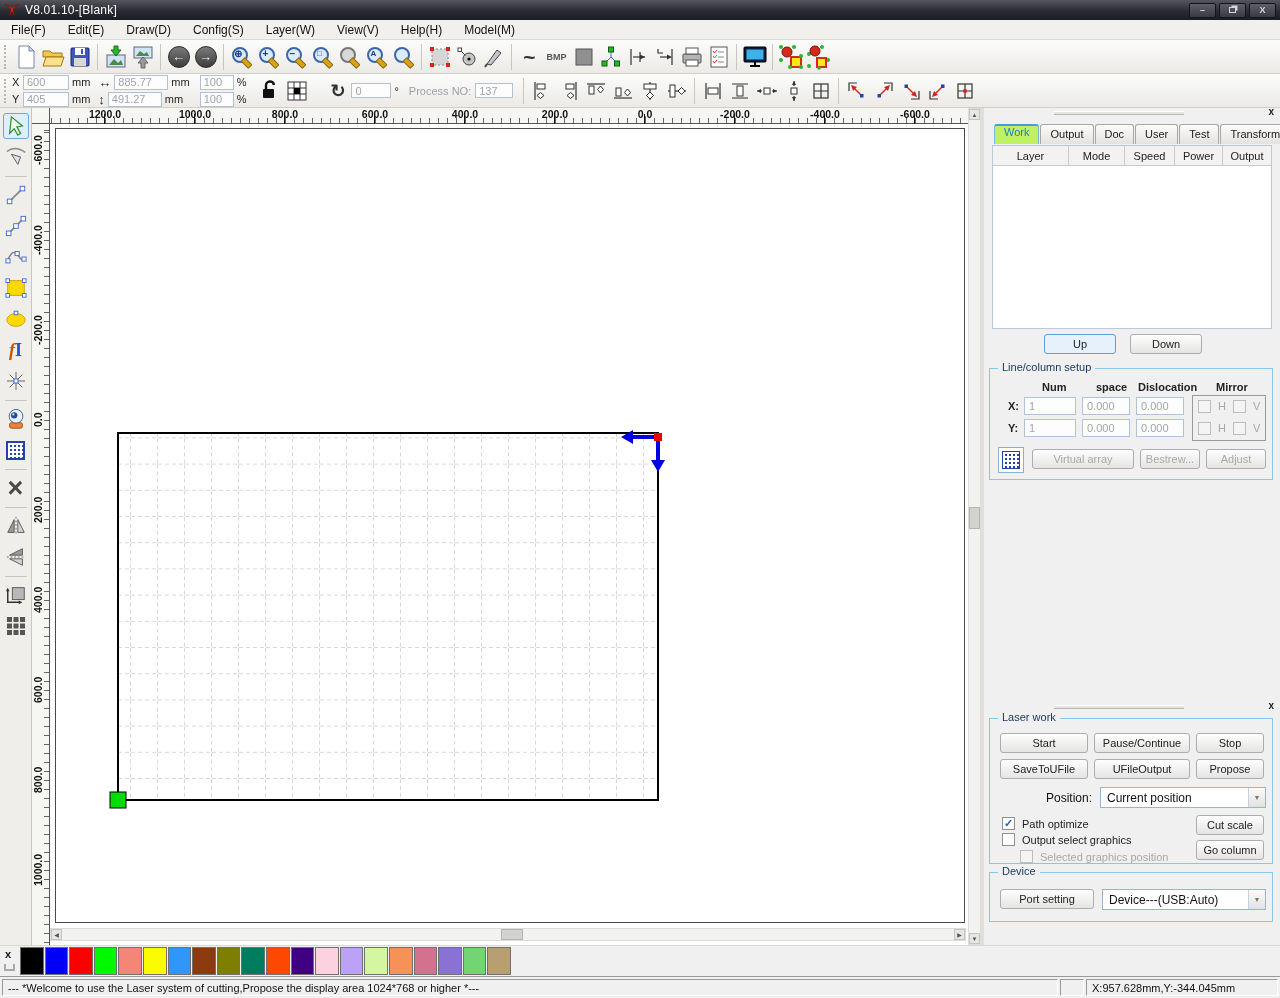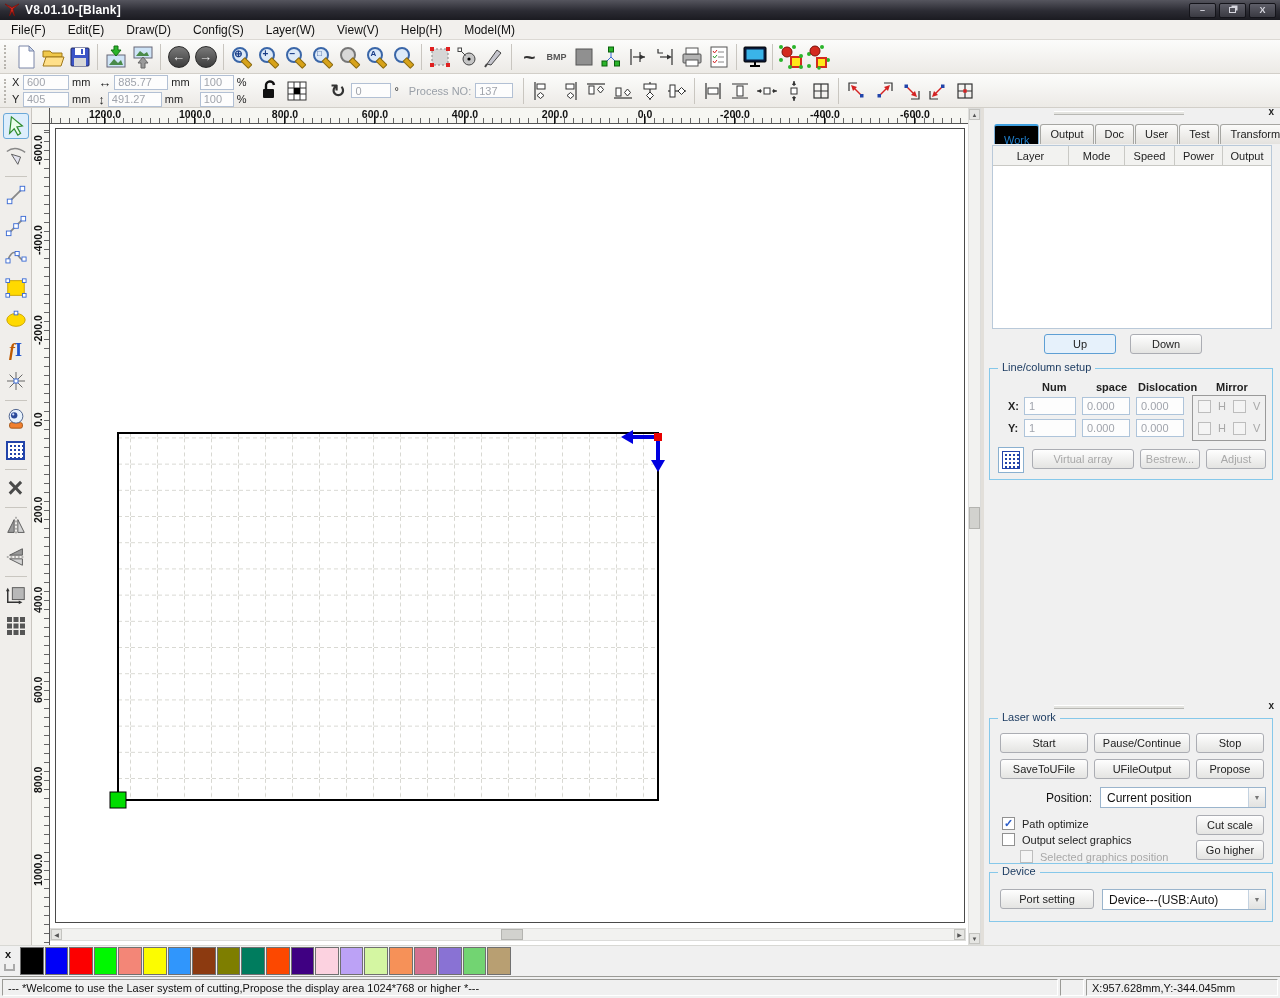--- a/index.html
+++ b/index.html
@@ -4,21 +4,21 @@
 <style>
   * { margin:0; padding:0; box-sizing:border-box; }
   html,body { width:1280px; height:998px; overflow:hidden;
     font-family:"Liberation Sans", sans-serif; font-size:11px; background:#f0f0f0; }
   #app { position:relative; width:1280px; height:998px; background:#f0f0f0; }
 
   
   #titlebar { position:absolute; left:0; top:0; width:1280px; height:20px;
     background:linear-gradient(#55555e,#2b2b33 55%,#1b1b21);
     display:flex; align-items:center; padding:0 4px; color:#fff; }
-  #titlebar .title { font-size:12px; font-weight:bold; margin-left:5px; letter-spacing:.2px; }
+  #titlebar .title { font-size:12px; font-weight:normal; margin-left:5px; letter-spacing:.2px; }
   .winbtns { margin-left:auto; display:flex; gap:3px; }
   .winbtn { width:27px; height:15px; background:linear-gradient(#5e5e68,#3a3a42);
     border:1px solid #14141a; border-radius:2px; color:#d6d6de; font-size:9px; font-weight:bold;
     display:flex; align-items:center; justify-content:center; line-height:1; }
   .restore-glyph { width:7px; height:6px; border:1px solid #d6d6de; box-shadow:2px -2px 0 -0.5px #d6d6de; }
 
   
   #menubar { position:absolute; left:0; top:20px; width:1280px; height:20px;
     background:#f2f0ed; border-bottom:1px solid #dcd9d4; display:flex; align-items:center; }
   .menu-item { padding:2px 11px; font-size:12px; color:#111; }
@@ -104,21 +104,21 @@
   #rightpanel { position:absolute; left:984px; top:0; width:296px; height:837px; background:#f0f0f0; }
   .griprow { position:absolute; left:0; width:296px; height:10px; }
   .griprow .bar { position:absolute; left:70px; top:3px; width:130px; height:4px;
     border-top:1px solid #fff; border-bottom:1px solid #b8b8b4; background:#e4e4e0; }
   .griprow .px { position:absolute; right:6px; top:-2px; font-size:10px; font-weight:bold; color:#222; }
 
   .tabs { position:absolute; left:10px; top:16px; display:flex; }
   .tab { height:20px; padding:3px 9px 0; font-size:11px; color:#222;
     border:1px solid #a6a6a2; border-bottom:none; border-radius:3px 3px 0 0;
     background:linear-gradient(#fbfbfa,#e4e2de); margin-right:1px; }
-  .tab.active { background:#000000; color:#1f7ecb; border-color:#7fb2d8; border-top:2px solid #3f9fdf; padding-top:8px; }
+  .tab.active { background:#bef264; color:#1f7ecb; border-color:#7fb2d8; border-top:2px solid #3f9fdf; padding-top:0; }
 
   .ltable { position:absolute; left:8px; top:37px; width:280px; height:184px; border:1px solid #b9c9d9; background:#fff; }
   .lt-head { display:flex; height:20px; background:#f2f2f0; border-bottom:1px solid #c9c9c5; }
   .lt-head div { border-right:1px solid #c9c9c5; display:flex; align-items:center; justify-content:center; color:#222; }
 
   .updown { position:absolute; top:226px; left:0; width:296px; }
   .btn { height:20px; border:1px solid #abadb3; border-radius:3px;
     background:linear-gradient(#fefefe,#e4e4e2); color:#222; font-size:11px;
     display:flex; align-items:center; justify-content:center; }
   .btn.hl { border-color:#5e9fd4; background:#e6f1fb; }
@@ -833,21 +833,21 @@
         </div>
 
         <span class="cb" style="position:absolute;left:12px;top:98px">✓</span>
         <span class="cblab" style="position:absolute;left:28px;top:99px">Path optimize</span>
         <span class="cb" style="position:absolute;left:12px;top:114px"></span>
         <span class="cblab" style="position:absolute;left:28px;top:115px">Output select graphics</span>
         <span class="cb dis" style="position:absolute;left:30px;top:131px"></span>
         <span class="cblab dim" style="position:absolute;left:46px;top:132px">Selected graphics position</span>
 
         <span class="btn" style="position:absolute;left:206px;top:96px;width:68px">Cut scale</span>
-        <span class="btn" style="position:absolute;left:206px;top:121px;width:68px">Go higher</span>
+        <span class="btn" style="position:absolute;left:206px;top:121px;width:68px">Go column</span>
       </div>
 
       <div class="grp" style="left:5px;top:764px;width:284px;height:50px">
         <span class="legend">Device</span>
         <span class="btn" style="position:absolute;left:10px;top:16px;width:94px">Port setting</span>
         <div class="ddown" style="left:112px;top:16px;width:164px">
           <span class="val">Device---(USB:Auto)</span>
           <span class="dbtn">▼</span>
         </div>
       </div>

